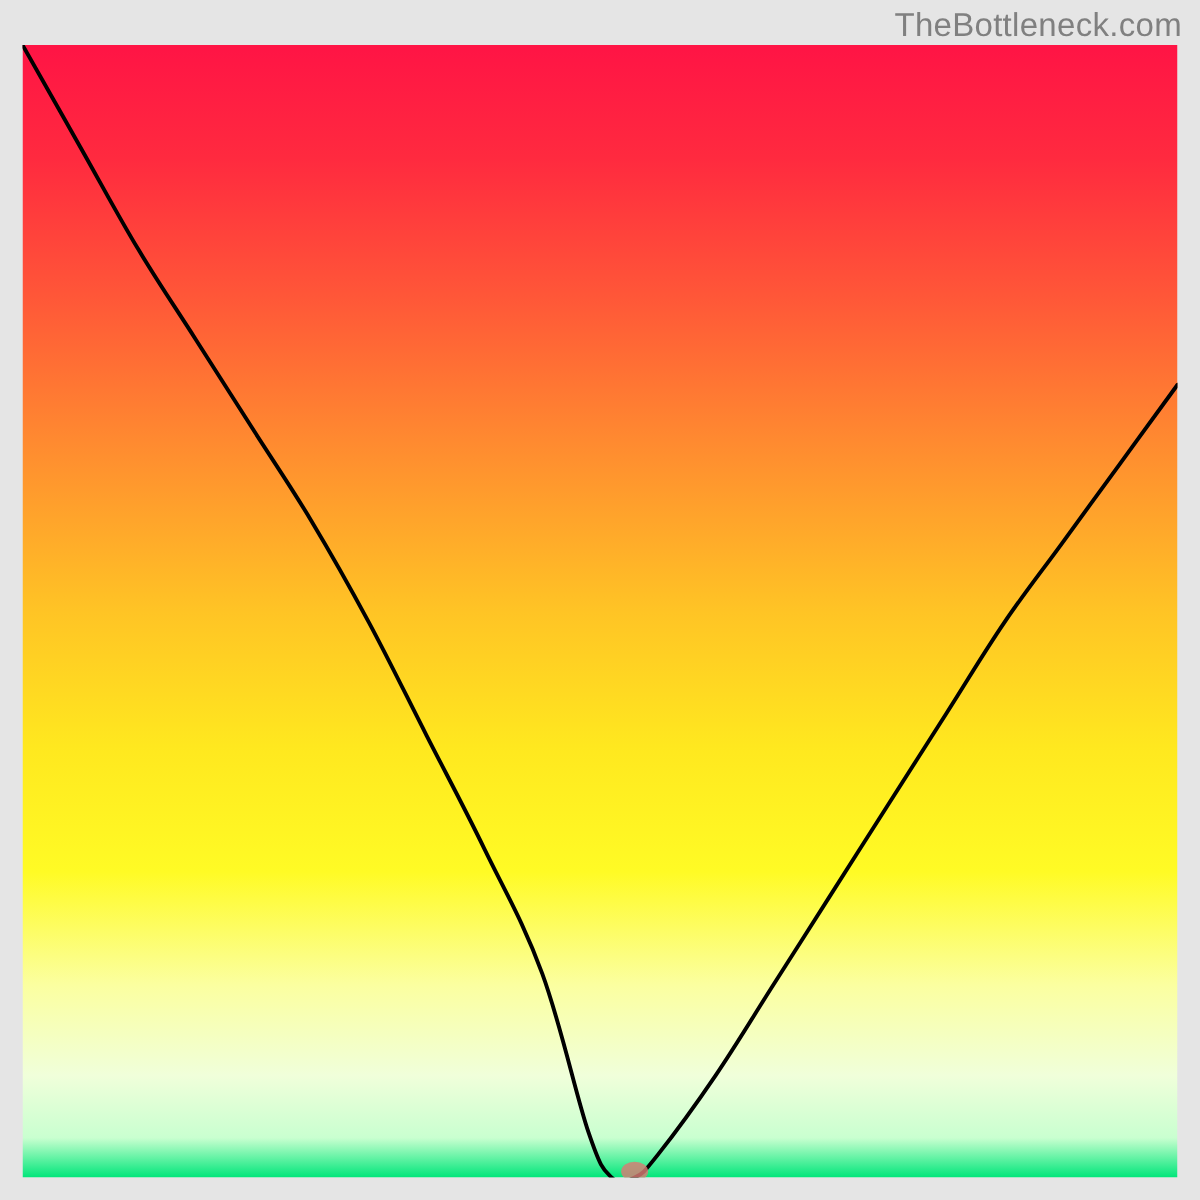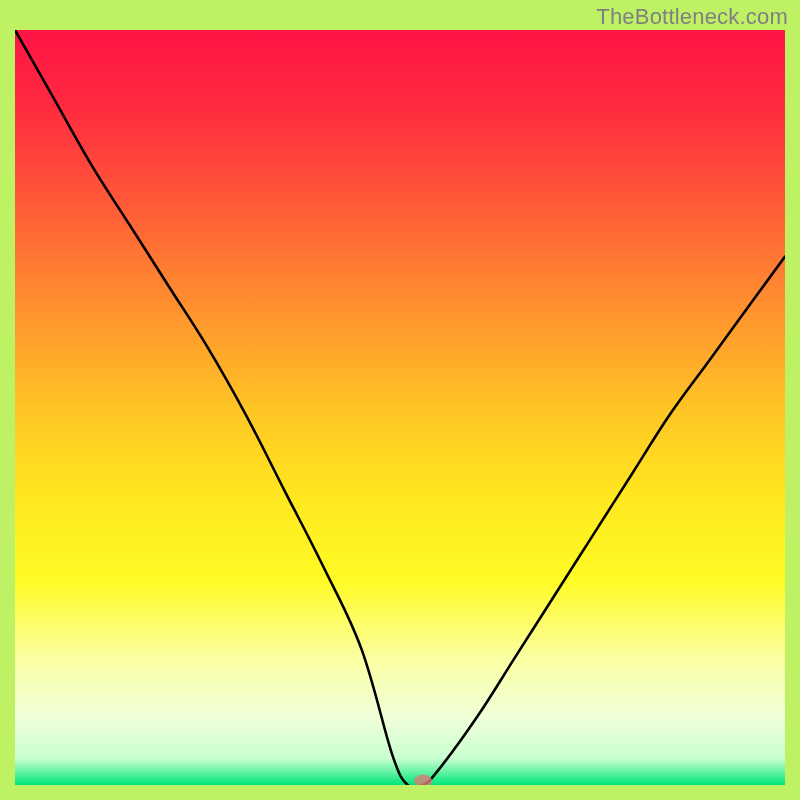--- a/index.html
+++ b/index.html
@@ -8,21 +8,21 @@
     width: 800px;
     height: 800px;
     background: #000;
     font-family: Arial, Helvetica, sans-serif;
     overflow: hidden;
   }
   .frame {
     position: relative;
     width: 800px;
     height: 800px;
-    background: #bef264;
+    background: #e5e5e5;
   }
   .watermark {
     position: absolute;
     top: 4px;
     right: 12px;
     color: #808080;
     font-size: 22px;
     font-weight: 500;
     z-index: 10;
     letter-spacing: 0.2px;

